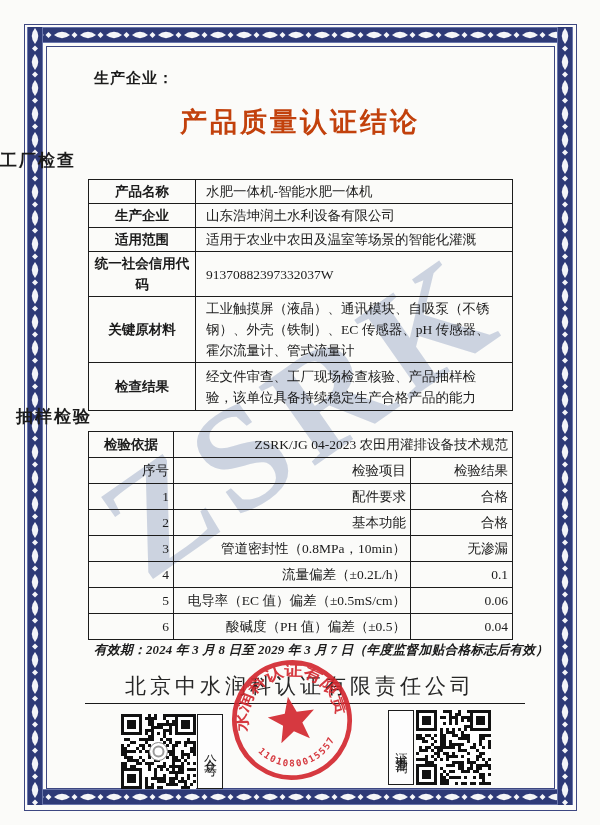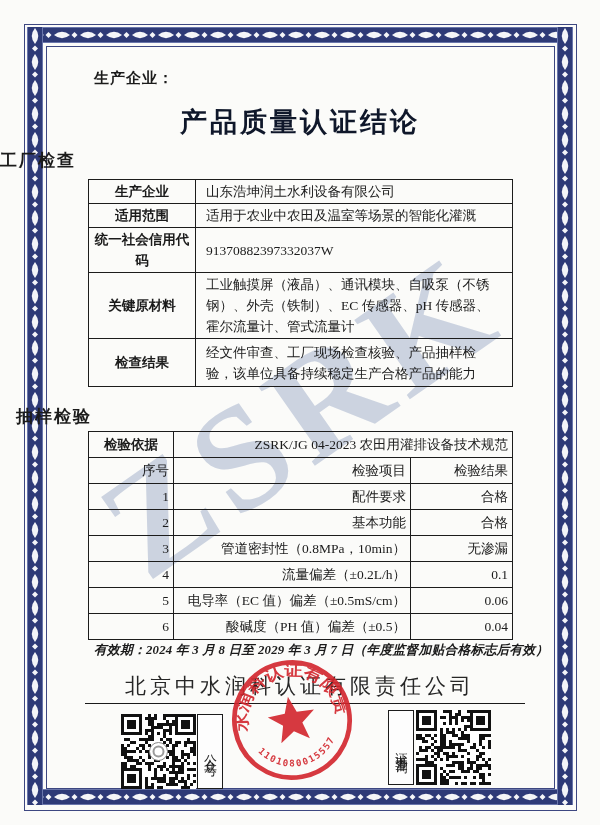--- a/index.html
+++ b/index.html
@@ -18,21 +18,21 @@
   
   .watermark{position:absolute;left:60px;top:330px;width:480px;text-align:center;
     font-family:"Liberation Serif","DejaVu Serif",serif;font-size:148px;font-weight:bold;
     letter-spacing:10px;color:rgba(128,148,183,0.38);transform:rotate(-35deg);transform-origin:50% 50%;
     z-index:0;pointer-events:none;user-select:none;}
 
   .content{position:absolute;inset:0;z-index:1;}
 
   .attachment{position:absolute;left:94px;top:69px;font-size:15px;font-weight:bold;letter-spacing:1px;}
   .doc-title{position:absolute;left:0;top:104px;width:600px;text-align:center;
-    font-family:"Liberation Sans","DejaVu Sans",sans-serif;font-size:27px;font-weight:bold;letter-spacing:3px;color:#0f172a;}
+    font-family:"Liberation Sans","DejaVu Sans",sans-serif;font-size:27px;font-weight:bold;letter-spacing:3px;color:#c2410c;}
   .sec-heading{position:absolute;width:600px;left:0;text-align:left;font-size:17px;font-weight:bold;letter-spacing:2px;}
   .sec-heading.factory{top:149px;}
   .sec-heading.sampling{top:405px;padding-left:16px;}
 
   table{border-collapse:collapse;table-layout:fixed;background:transparent;}
   td,th{border:1.2px solid #1c1c1c;font-size:13.5px;line-height:21px;overflow:hidden;}
   .tbl{position:absolute;left:88px;width:424px;}
   .tbl1{top:179px;}
   .tbl2{top:431px;}
   .lbl{font-weight:bold;text-align:center;padding:1px 2px;}
@@ -101,20 +101,24 @@
     <div class="doc-title">产品质量认证结论</div>
 
     <div class="sec-heading factory">工厂检查</div>
 
     <table class="tbl tbl1">
       <colgroup>
           <col style="width:107px">
           <col style="width:317px">
         </colgroup>
       <tbody>
+          <tr class="h24">
+        <td class="lbl">产品名称</td>
+        <td class="val">水肥一体机-智能水肥一体机</td>
+      </tr>
       <tr class="h24">
         <td class="lbl">生产企业</td>
         <td class="val">山东浩坤润土水利设备有限公司</td>
       </tr>
       <tr class="h24">
         <td class="lbl">适用范围</td>
         <td class="val">适用于农业中农田及温室等场景的智能化灌溉</td>
       </tr>
       <tr class="h24">
         <td class="lbl">统一社会信用代码</td>

